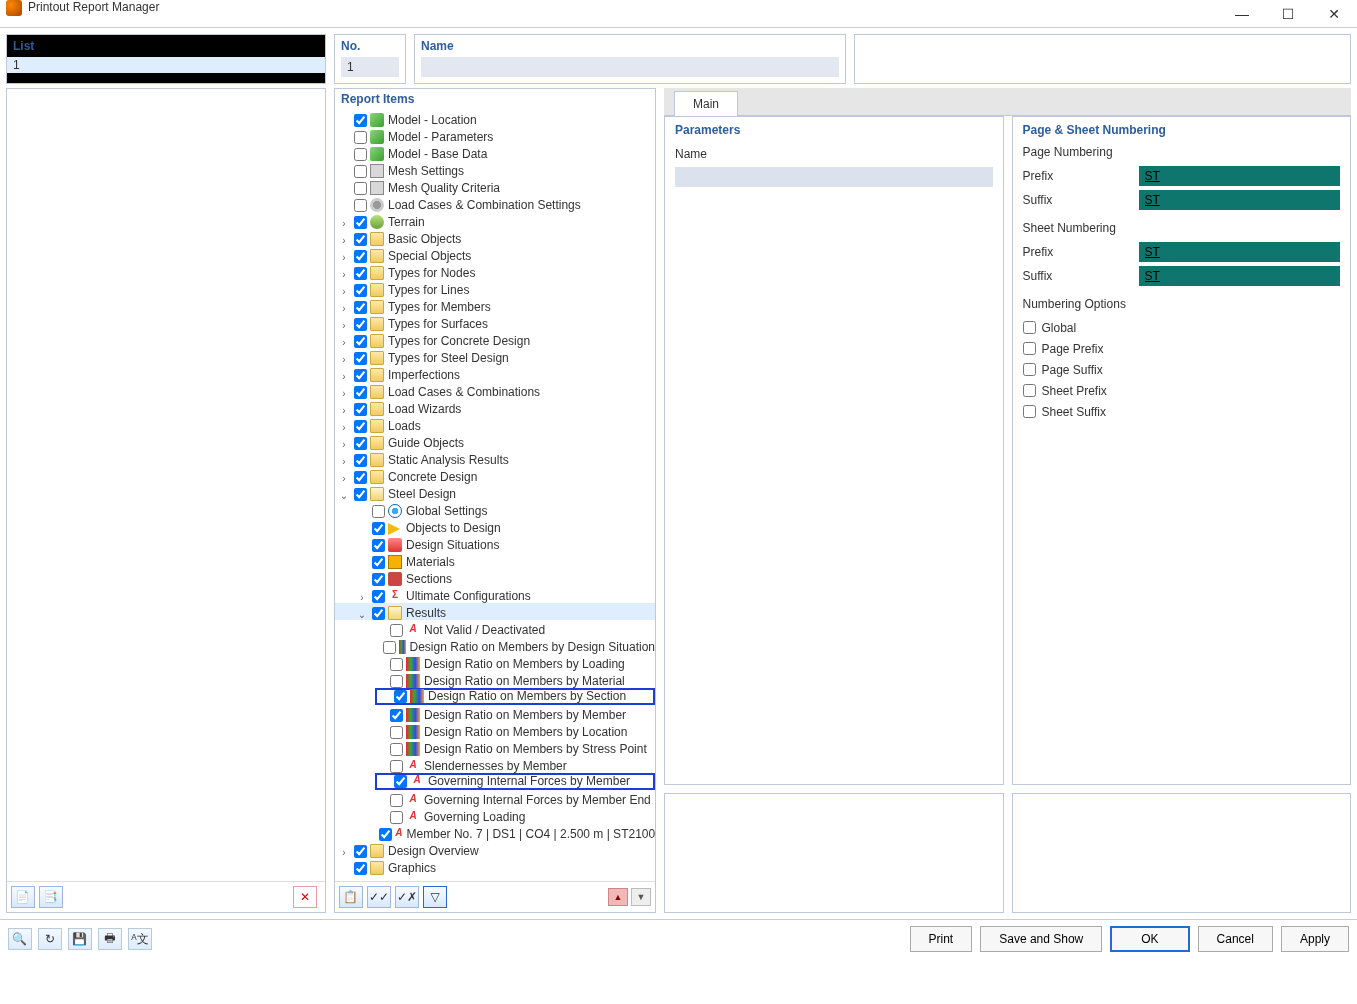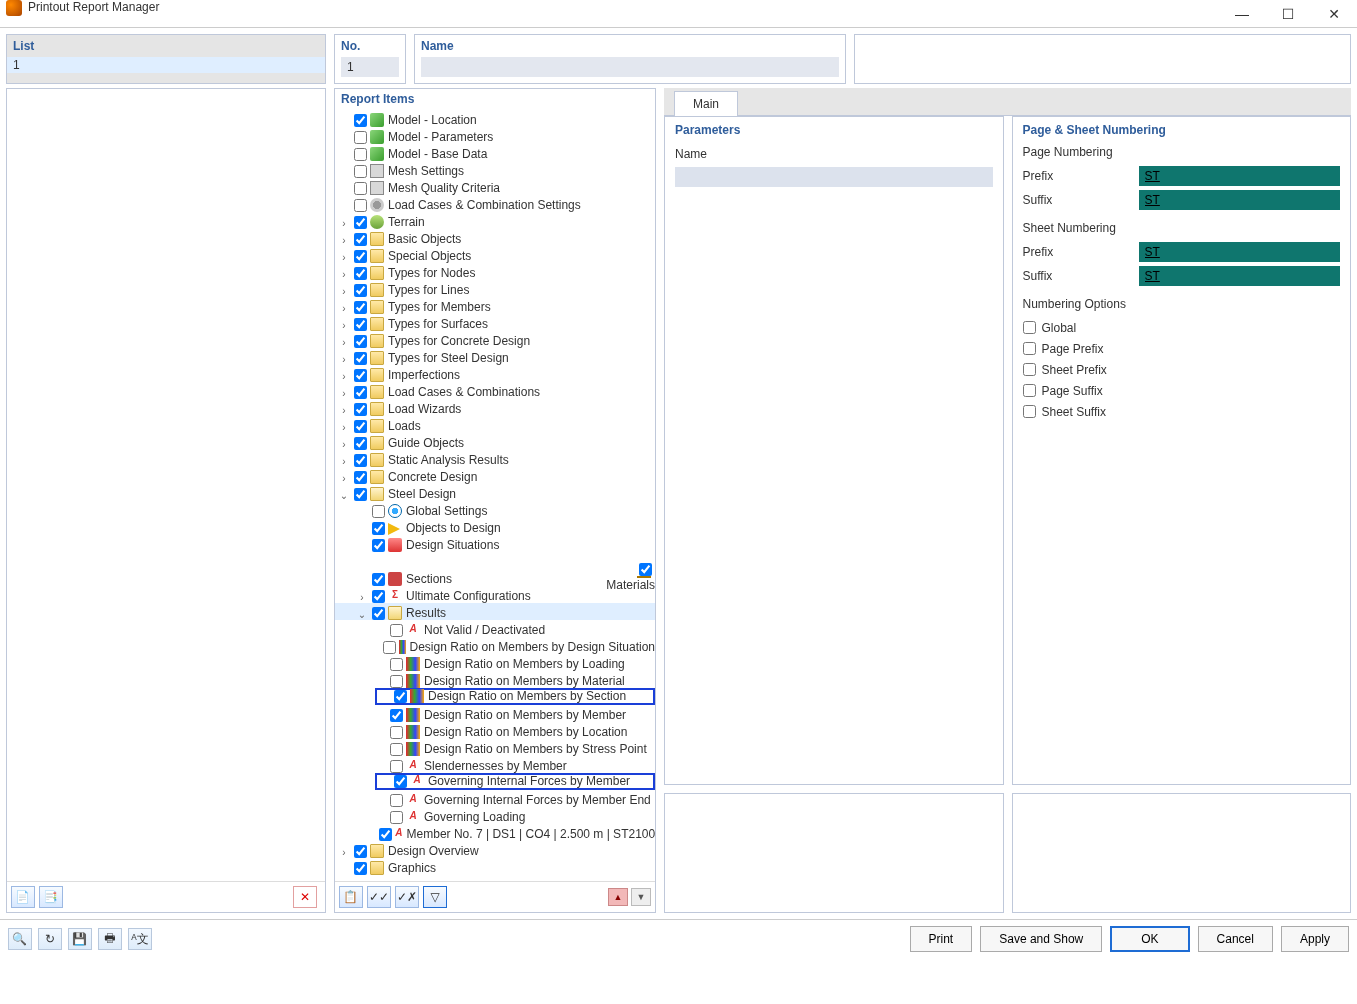--- a/index.html
+++ b/index.html
@@ -7,21 +7,21 @@
 
 
 .titlebar { display: flex; align-items: flex-start; height: 28px; padding-left: 6px; border-bottom: 1px solid #ccc; }
 .titlebar .app-icon { width: 16px; height: 16px; margin-right: 6px; background: radial-gradient(circle at 30% 30%, #f80, #a40); border-radius: 3px; }
 .titlebar .title { flex: 1; font-size: 12px; }
 .titlebar .wbtn { width: 46px; height: 28px; display: flex; align-items: center; justify-content: center; font-size: 14px; color: #333; }
 
 
 .outer { padding: 6px; }
 .row-top { display: flex; gap: 8px; margin-bottom: 2px; }
-.panel-list { width: 320px; border: 1px solid #bfc8da; background: #e5e5e5; height: 50px; }
+.panel-list { width: 320px; border: 1px solid #bfc8da; background: #000000; height: 50px; }
 .panel-no { width: 72px; border: 1px solid #bfc8da; background: #fff; height: 50px; }
 .panel-name { width: 432px; border: 1px solid #bfc8da; background: #fff; height: 50px; }
 .panel-right-top { flex: 1; border: 1px solid #bfc8da; background: #fff; height: 50px; }
 
 .panel-header { color: #2f5d9b; font-weight: bold; font-size: 12px; padding: 4px 6px;}
 .panel-body { padding: 0 6px; }
 .input-readonly { background: #e3e7ef; border: none; padding: 2px 6px; height: 20px; width: 100%; font-size: 12px; color: #333; }
 .list-row { background: #dfeeff; padding: 1px 6px; font-size: 12px; }
 
 .row-main { display: flex; gap: 8px; margin-top: 4px; }
@@ -284,21 +284,21 @@
             <input type="checkbox" class="chk" checked="" style="">
             <span class="ic tri"></span>
             <span class="label">Objects to Design</span>
           </div>
           <div class="tree-row" style="padding-left: 20px;">
             <span class="arrow none">·</span>
             <input type="checkbox" class="chk" checked="" style="">
             <span class="ic red"></span>
             <span class="label">Design Situations</span>
           </div>
-          <div class="tree-row" style="padding-left: 20px; flex-direction: column;">
+          <div class="tree-row" style="padding-left: 20px;">
             <span class="arrow none">·</span>
             <input type="checkbox" class="chk" checked="" style="">
             <span class="ic cubes"></span>
             <span class="label">Materials</span>
           </div>
           <div class="tree-row" style="padding-left: 20px;">
             <span class="arrow none">·</span>
             <input type="checkbox" class="chk" checked="" style="">
             <span class="ic shape"></span>
             <span class="label">Sections</span>
@@ -452,25 +452,25 @@
               <div class="chk-row">
                 <input type="checkbox" style="">
                 <span>Global</span>
               </div>
               <div class="chk-row">
                 <input type="checkbox" style="">
                 <span>Page Prefix</span>
               </div>
               <div class="chk-row">
                 <input type="checkbox" style="">
-                <span>Sheet Prefix</span>
+                <span>Page Suffix</span>
               </div>
               <div class="chk-row">
                 <input type="checkbox" style="">
-                <span>Page Suffix</span>
+                <span>Sheet Prefix</span>
               </div>
               <div class="chk-row">
                 <input type="checkbox" style="">
                 <span>Sheet Suffix</span>
               </div>
             </div>
         </div>
       </div>
       <div class="panel-blank-row">
         <div class="panel-blank"></div>

